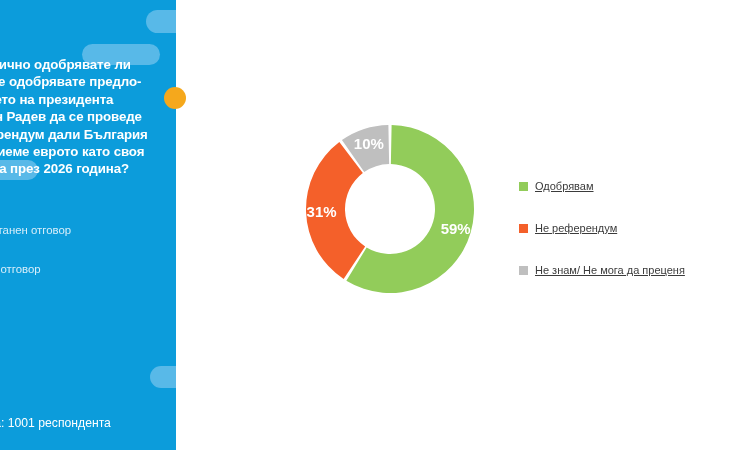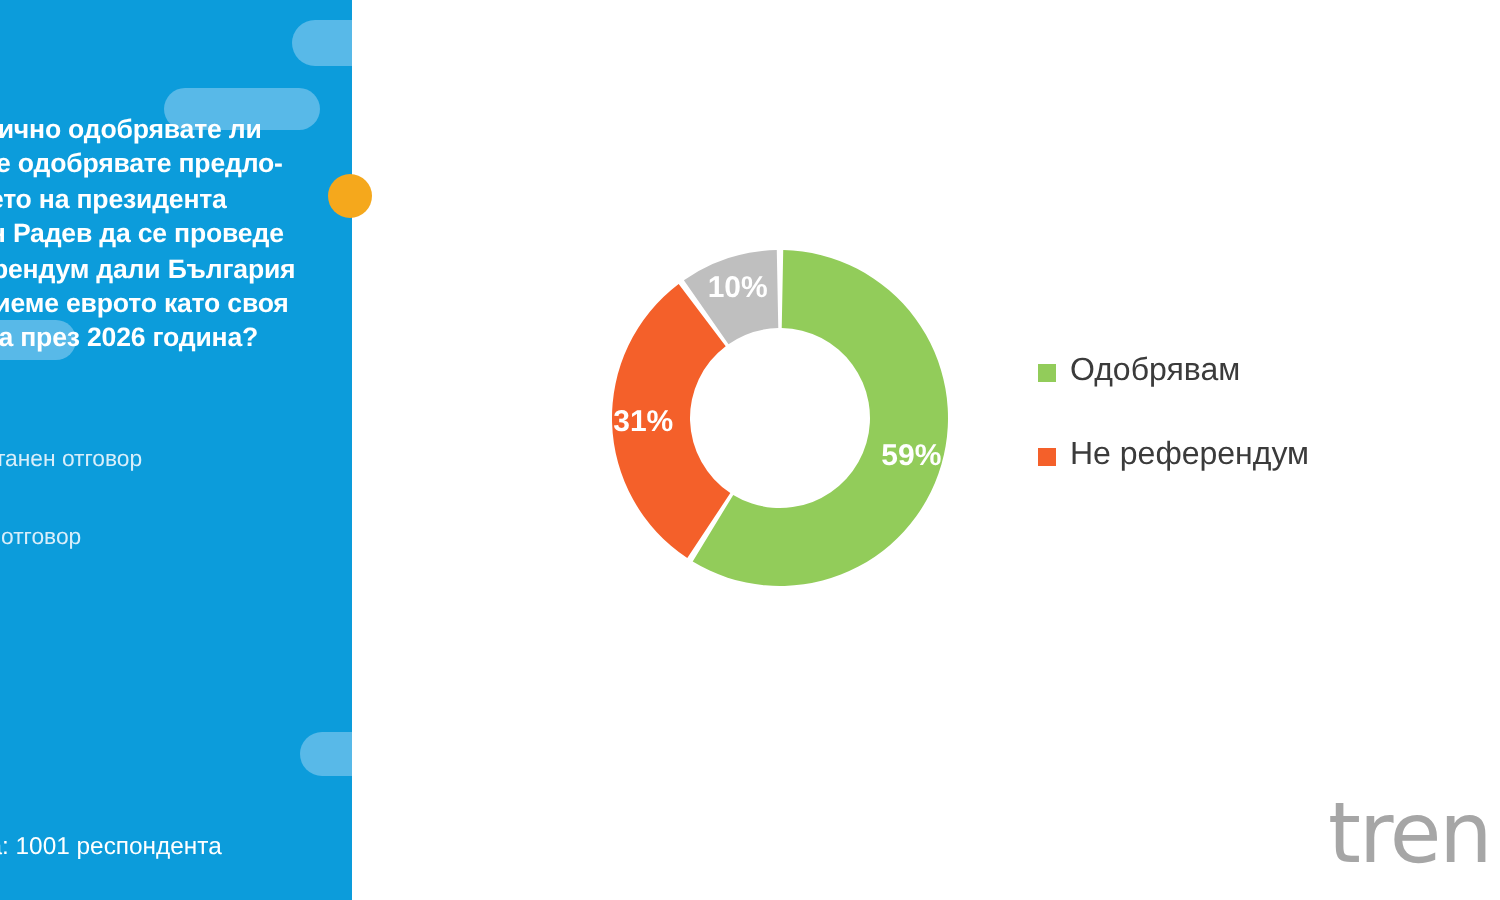--- a/index.html
+++ b/index.html
@@ -129,23 +129,24 @@
     height: 28px;
     margin-bottom: 14px;
   }
   .legend-swatch {
     width: 9px;
     height: 9px;
     flex: 0 0 9px;
     margin-right: 7px;
   }
   .legend-label {
-    font-size: 16px;
+    font-size: 11px;
     color: #3b3b3b;
     white-space: nowrap;
+    text-decoration: underline;
   }
 
   
   .logo {
     position: absolute;
     left: 664px;
     top: 396px;
     font-size: 42px;
     line-height: 42px;
     color: #a6a6a6;
@@ -204,18 +205,21 @@
     <div class="legend-row">
       <span class="legend-swatch" id="sw0" style="background: rgb(146, 204, 90);"></span>
       <span class="legend-label">Одобрявам</span>
     </div>
 
     <div class="legend-row">
       <span class="legend-swatch" id="sw1" style="background: rgb(244, 96, 42);"></span>
       <span class="legend-label">Не референдум</span>
     </div>
 
+    <div class="legend-row">
+      <span class="legend-swatch" id="sw2" style="background: rgb(191, 191, 191);"></span>
+      <span class="legend-label">Не знам/ Не мога да преценя</span>
+    </div>
 
   </div>
 
-  <div class="logo">tren</div>
 
 </div>
 
 </body></html>

